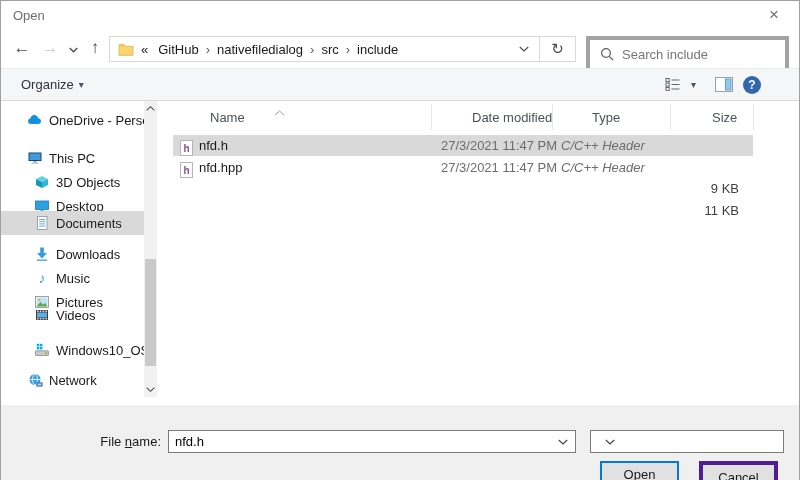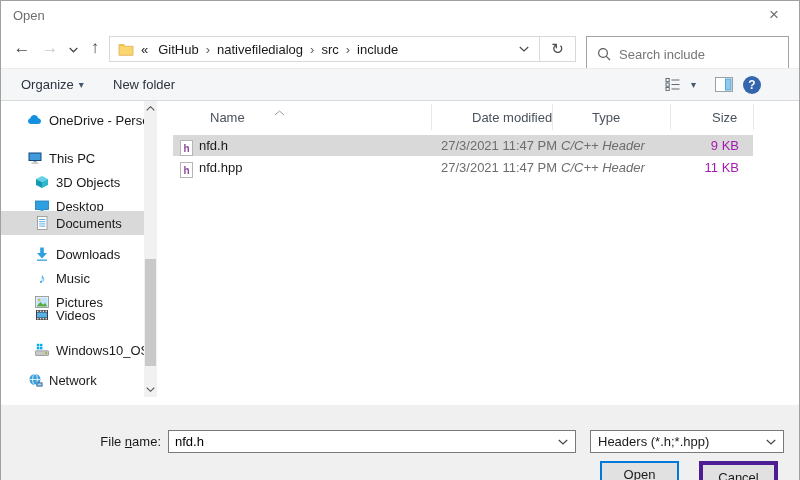--- a/index.html
+++ b/index.html
@@ -25,21 +25,21 @@
     border:1px solid #d9d9d9; background:#fff; display:flex; align-items:center; }
   .folder-ico { margin:0 7px 0 8px; flex:0 0 auto; }
   .crumb-overflow { color:#1a1a1a; padding:0 4px 0 0; }
   .crumb { padding:0 6px; white-space:nowrap; }
   .crumb-sep { color:#5c5c5c; font-size:13px; padding:0 1px; }
   .addr-spacer { flex:1; }
   .addr-dd { width:30px; height:24px; display:flex; align-items:center; justify-content:center; }
   .addr-refresh { width:37px; height:26px; margin:-1px -1px -1px 0; border:1px solid #d9d9d9;
     display:flex; align-items:center; justify-content:center; color:#4a4a4a; font-size:15px; }
   .searchbox { position:absolute; left:585px; top:6px; width:203px; height:36px;
-    border:1px solid #a3a3a3; background:#fff; display:flex; align-items:center; }
+    border:4px solid #a3a3a3; background:#fff; display:flex; align-items:center; }
   .searchbox svg { margin:0 8px 0 10px; flex:0 0 auto; }
   .search-input { border:none; outline:none; flex:1; font:13px "Liberation Sans",sans-serif; color:#1a1a1a; background:transparent; min-width:0; }
   .search-input::placeholder { color:#767676; }
   
   .cmdbar { position:absolute; left:1px; top:68px; width:798px; height:33px; background:#f5f6f7;
     border-top:1px solid #ececec; border-bottom:1px solid #d9d9d9; }
   .cmd-item { position:absolute; top:0; height:31px; line-height:31px; color:#2b3440; white-space:nowrap; }
   .organize { left:20px; }
   .organize .caret { font-size:10px; color:#44586c; margin-left:5px; vertical-align:1px; }
   .newfolder { left:112px; }
@@ -68,21 +68,21 @@
   .col-sep { position:absolute; top:3px; height:26px; width:1px; background:#e8e8e8; }
   .sort-ind { position:absolute; left:273px; top:3px; }
   
   .file-row { position:absolute; left:172px; width:580px; height:21px; }
   .file-row.sel { background:#d9d9d9; }
   .cell { position:absolute; top:0; height:21px; line-height:21px; white-space:nowrap; }
   .c-ico { left:7px; top:2px; }
   .c-name { left:26px; color:#1a1a1a; }
   .c-date { left:268px; color:#6d6d6d; }
   .c-type { left:388px; color:#6d6d6d;font-style:italic; }
-  .c-size { left:498px; width:68px; text-align:right; color:#a21caf; }
+  .c-size { left:498px; width:68px; text-align:right; color:#404040;margin-top:43px; }
   .hfile { display:inline-block; width:13px; height:16px; background:#fff; border:1px solid #b5b5b5;
     color:#8d4a9e; font-size:10px; font-weight:bold; text-align:center; line-height:15px; }
   
   .footer { position:absolute; left:1px; top:405px; width:798px; height:74px; background:#f0f0f0;margin-top:20px; }
   .fn-label { position:absolute; left:0; top:9px; width:160px; text-align:right; }
   .combo { position:absolute; top:5px; height:23px; border:1px solid #7a7a7a; background:#fff;
     display:flex; align-items:center; }
   .fn-combo { left:167px; width:408px; }
   .fn-input { border:none; outline:none; flex:1; font:13px "Liberation Sans",sans-serif; padding-left:6px; background:transparent; min-width:0; }
   .ft-combo { left:589px; width:194px; padding-left:7px; }
@@ -138,21 +138,20 @@
       <svg width="14" height="14" viewBox="0 0 14 14">
           <circle cx="6" cy="6" r="4.4" fill="none" stroke="#5c5c5c" stroke-width="1.2"></circle>
           <line x1="9.3" y1="9.3" x2="13" y2="13" stroke="#5c5c5c" stroke-width="1.2"></line>
         </svg>
       <input class="search-input" placeholder="Search include" style="">
     </div>
   </div>
 
   <div class="cmdbar">
     <span class="cmd-item organize"><span>Organize</span><span class="caret">▾</span></span>
-    <span class="cmd-item newfolder"><span>New folder</span></span>
     <span class="cmd-icon i-viewlist"><svg width="16" height="14" viewBox="0 0 16 14">
           <g stroke="#5f6a75" fill="none">
             <rect x="1" y="1.5" width="3.2" height="3.2"></rect>
             <rect x="1" y="6" width="3.2" height="3.2"></rect>
             <rect x="1" y="10.5" width="3.2" height="3.2"></rect>
             <line x1="6.5" y1="3" x2="14.5" y2="3"></line>
             <line x1="6.5" y1="7.5" x2="14.5" y2="7.5"></line>
             <line x1="6.5" y1="12" x2="14.5" y2="12"></line>
           </g>
         </svg></span>
@@ -318,21 +317,20 @@
     <div class="combo fn-combo">
       <input class="fn-input" value="nfd.h" style="">
       <span class="combo-dd">
           <svg width="10" height="6" viewBox="0 0 10 6">
             <polyline points="0.8,1 5,5 9.2,1" fill="none" stroke="#444" stroke-width="1.2"></polyline>
           </svg>
         </span>
     </div>
 
     <div class="combo ft-combo">
-      <span style="flex:1; white-space:nowrap; overflow:hidden;">Headers (*.h;*.hpp)</span>
       <span class="combo-dd">
           <svg width="10" height="6" viewBox="0 0 10 6">
             <polyline points="0.8,1 5,5 9.2,1" fill="none" stroke="#444" stroke-width="1.2"></polyline>
           </svg>
         </span>
     </div>
 
     <div class="btn btn-open"><u>O</u><span>pen</span></div>
     <div class="btn btn-cancel"><span>Cancel</span></div>
 

